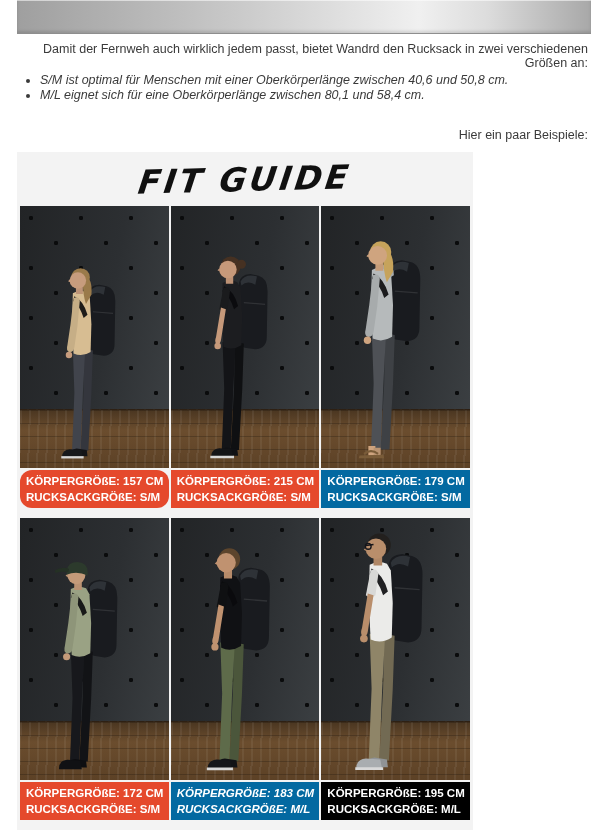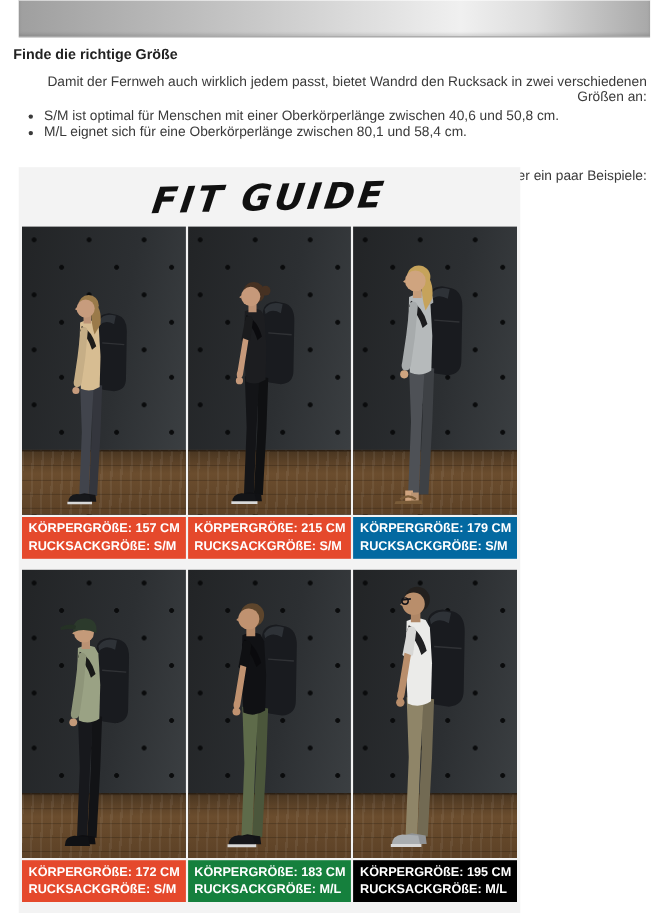--- a/index.html
+++ b/index.html
@@ -8,21 +8,21 @@
 
   
   .chrome-bar{position:absolute;left:17px;top:0;width:574px;height:33px;
     background:linear-gradient(90deg,#9f9f9f 0%,#c9c9c9 38%,#f0f0f0 70%,#dcdcdc 82%,#a8a8a8 100%);
     border-bottom:1px solid #8e8e8e;box-shadow:inset 0 1px 0 rgba(255,255,255,.55), inset 0 -2px 3px rgba(0,0,0,.12);}
 
   
   .article{position:absolute;left:12px;top:42px;width:576px;}
   .article h1{font-size:13px;line-height:15px;margin:0 0 10px 0;color:#222;font-weight:bold;}
   .article p{font-size:12.5px;line-height:14px;margin:0;color:#3a3a3a;text-align:right;}
-  .article ul{margin:3px 0 12px 0;padding:0 0 0 28px;}
+  .article ul{margin:3px 0 12px 0;padding:0 0 0 28px;font-style:italic;}
   .article li{font-size:12.5px;line-height:14px;margin:0 0 1px 0;color:#3a3a3a;}
   .article .examples{margin-top:26px;}
 
   
   .fit-guide{position:absolute;left:17px;top:152px;width:456px;height:678px;background:#f3f3f3;
     box-sizing:border-box;padding:2px 3px 8px 3px;
     display:grid;grid-template-columns:1fr 1fr 1fr;grid-template-rows:50px 262px 38px 6px 262px 38px;gap:2px;}
   .fg-title{grid-column:1 / -1;display:flex;align-items:center;justify-content:center;
     font-family:"DejaVu Sans",sans-serif;font-style:italic;font-weight:900;font-size:33px;
     letter-spacing:3px;color:#101010;transform:skewX(-9deg) rotate(-1.5deg);}
@@ -47,21 +47,20 @@
     padding:3px 6px;box-sizing:border-box;white-space:nowrap;overflow:hidden;}
 </style>
 </head>
 <body>
 
 <div class="page">
 
   <div class="chrome-bar"></div>
 
   <div class="article">
-    <h1>Finde die richtige Größe</h1>
     <p>Damit der Fernweh auch wirklich jedem passt, bietet Wandrd den Rucksack in zwei verschiedenen Größen an:</p>
     <ul>
       <li>S/M ist optimal für Menschen mit einer Oberkörperlänge zwischen 40,6 und 50,8 cm.</li>
       <li>M/L eignet sich für eine Oberkörperlänge zwischen 80,1 und 58,4 cm.</li>
     </ul>
     <p class="examples">Hier ein paar Beispiele:</p>
   </div>
 
   <div class="fit-guide">
     <div class="fg-title">FIT GUIDE</div>
@@ -129,21 +128,21 @@
           <path d="M33 40 Q40 37 41 44 L38 76 34 104 Q33 111 27 110 Q23 108 25 101 L29 74 Z" fill="rgb(167,171,172)"></path>
           <circle cx="27" cy="114" r="4.2" fill="#cfa47f"></circle>
           <path d="M36 22 L45 22 45 35 36 35 Z" fill="rgb(197,156,121)"></path>
           <circle cx="42" cy="13.5" r="12" fill="#c6a35b"></circle>
           <path d="M47 10 Q58 15 56 36 L49 48 Q45 36 45 20 Z" fill="#c6a35b"></path>
           <circle cx="38.5" cy="17.5" r="10.7" fill="#cfa47f"></circle>
           <path d="M28.2 16 l-2.4 2.4 2.8 1.5 z" fill="#cfa47f"></path>
         </svg>
       </div>
 
-    <div class="label" style="background: rgb(229, 73, 44); color: rgb(255, 255, 255);">
+    <div class="label" style="background: rgb(229, 73, 44); color: rgb(255, 255, 255); border-radius: 12px;">
       <div>KÖRPERGRÖßE: 157 CM</div>
       <div>RUCKSACKGRÖßE: S/M</div>
     </div>
     <div class="label" style="background: rgb(229, 73, 44); color: rgb(255, 255, 255);">
       <div>KÖRPERGRÖßE: 215 CM</div>
       <div>RUCKSACKGRÖßE: S/M</div>
     </div>
     <div class="label" style="background: #0369a1; color: rgb(255, 255, 255);">
       <div>KÖRPERGRÖßE: 179 CM</div>
       <div>RUCKSACKGRÖßE: S/M</div>
@@ -216,21 +215,21 @@
           <path d="M28.2 16 l-2.4 2.4 2.8 1.5 z" fill="#b98e6b"></path>
           <path d="M28 14 l8 -1" stroke="#15151a" stroke-width="1.6" fill="none"></path>
           <circle cx="30.5" cy="15" r="3" fill="none" stroke="#15151a" stroke-width="1.4"></circle>
         </svg>
       </div>
 
     <div class="label" style="background: rgb(229, 73, 44); color: rgb(255, 255, 255);">
       <div>KÖRPERGRÖßE: 172 CM</div>
       <div>RUCKSACKGRÖßE: S/M</div>
     </div>
-    <div class="label" style="background: #15803d; color: rgb(255, 255, 255);">
+    <div class="label" style="background: #0369a1; color: rgb(255, 255, 255); font-style: italic;">
       <div>KÖRPERGRÖßE: 183 CM</div>
       <div>RUCKSACKGRÖßE: M/L</div>
     </div>
     <div class="label" style="background: #000000; color: rgb(255, 255, 255);">
       <div>KÖRPERGRÖßE: 195 CM</div>
       <div>RUCKSACKGRÖßE: M/L</div>
     </div>
   </div>
 
 </div>

